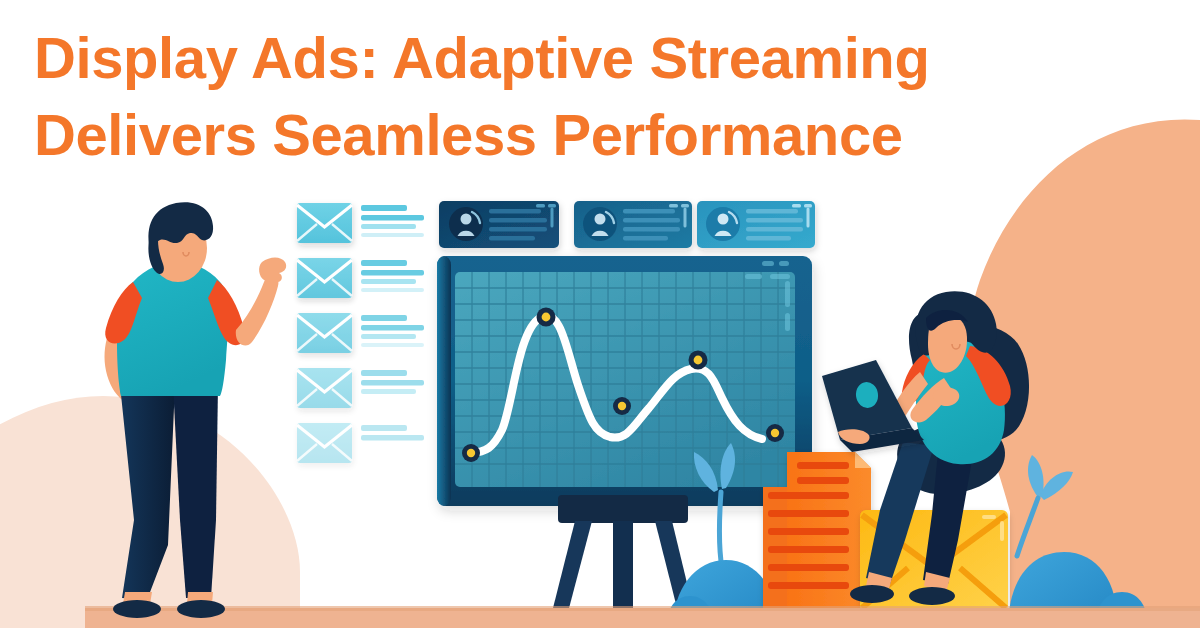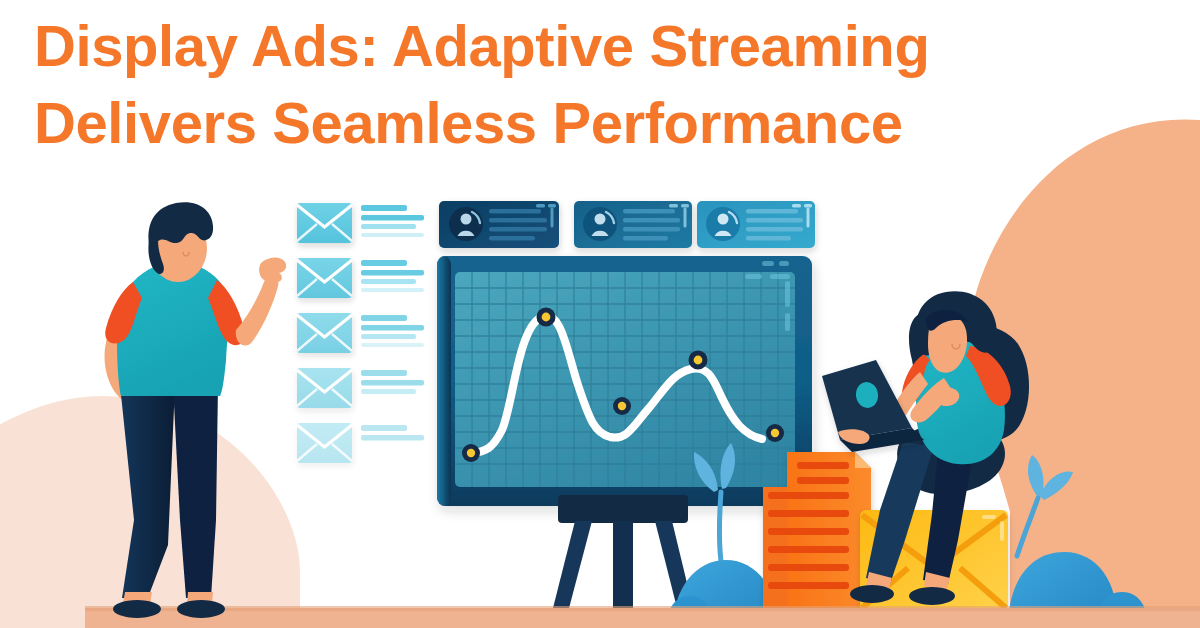--- a/index.html
+++ b/index.html
@@ -17,21 +17,21 @@
   }
   #art {
     position: absolute;
     left: 0; top: 0;
     width: 1200px;
     height: 628px;
   }
   .headline {
     position: absolute;
     left: 34px;
-    top: 8px;
+    top: 20px;
     width: 1080px;
     font-family: "Liberation Sans", sans-serif;
     font-weight: bold;
     font-size: 58px;
     line-height: 1.32;
     letter-spacing: -0.4px;
     color: #F4772A;
     white-space: pre-line;
     z-index: 40;
     pointer-events: none;

